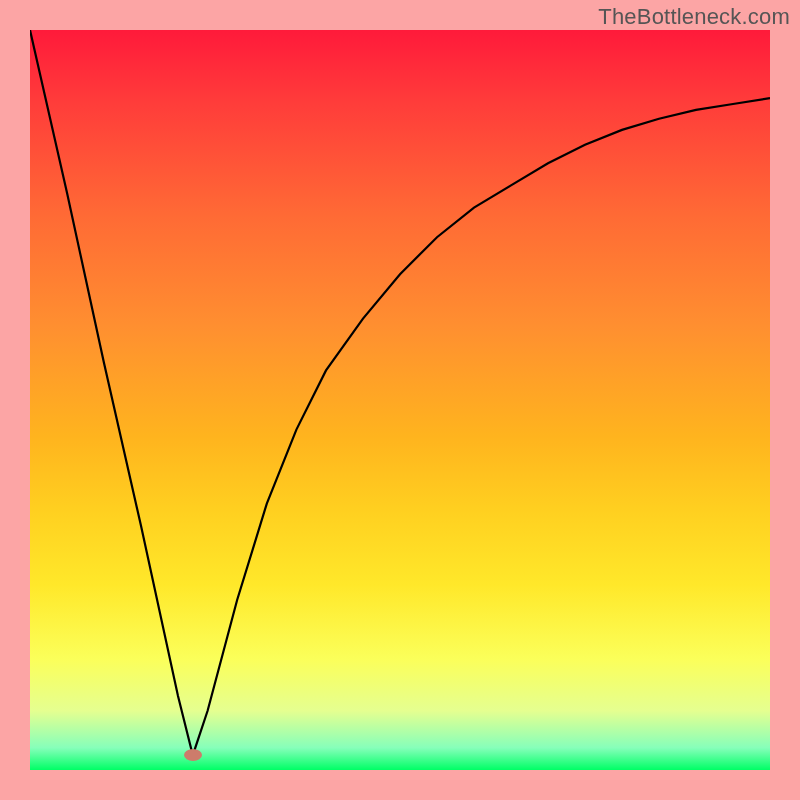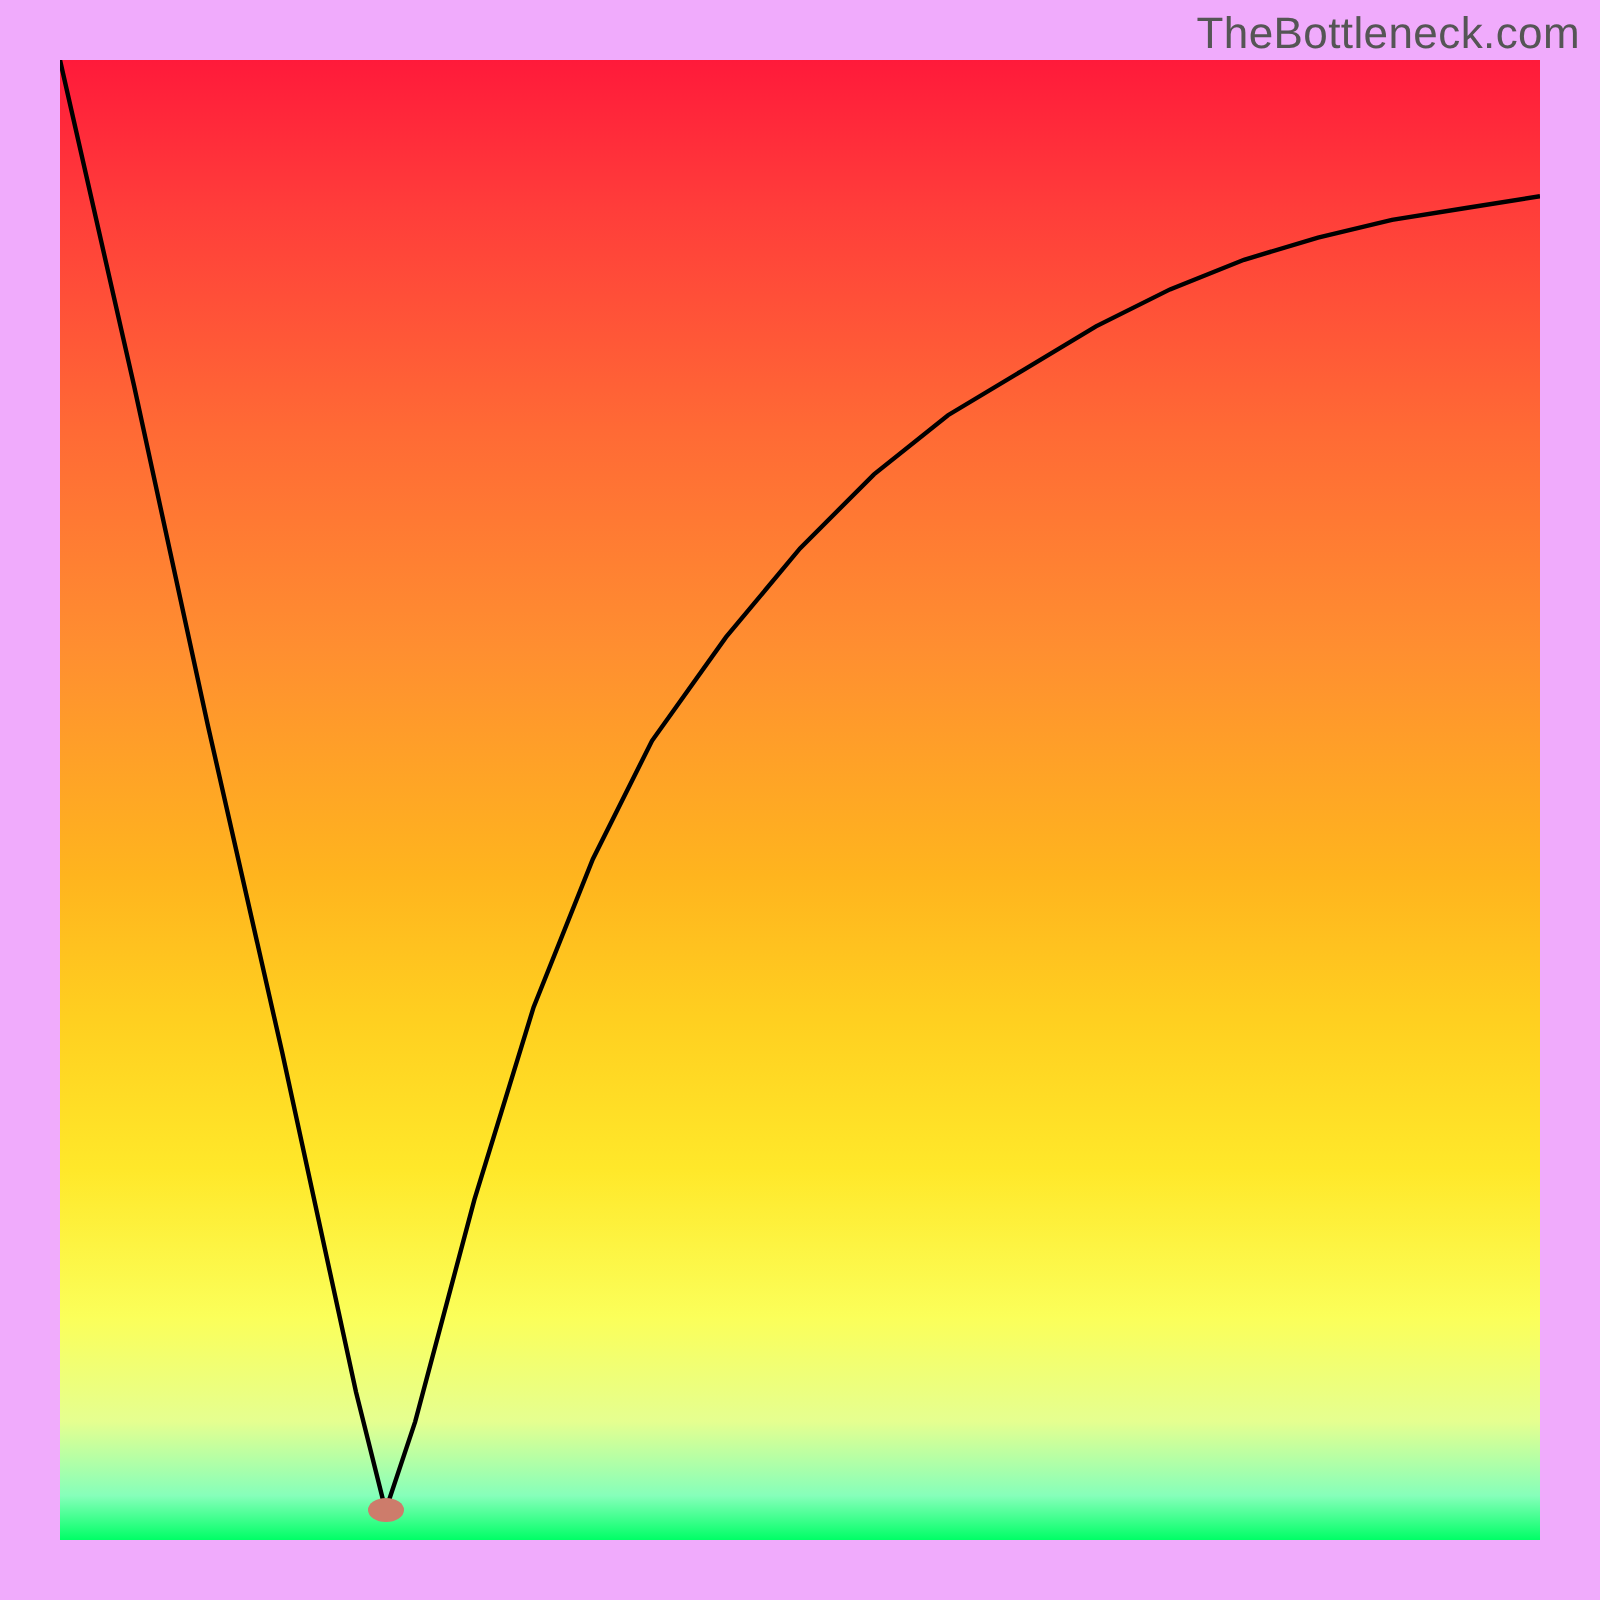--- a/index.html
+++ b/index.html
@@ -8,21 +8,21 @@
     width: 800px;
     height: 800px;
     overflow: hidden;
     background: #000;
     font-family: Arial, Helvetica, sans-serif;
   }
   .frame {
     position: relative;
     width: 800px;
     height: 800px;
-    background: #f0abfc;
+    background: #fca5a5;
   }
   .watermark {
     position: absolute;
     top: 4px;
     right: 10px;
     color: #555;
     font-size: 22px;
     font-weight: 400;
     letter-spacing: 0.2px;
     z-index: 10;

